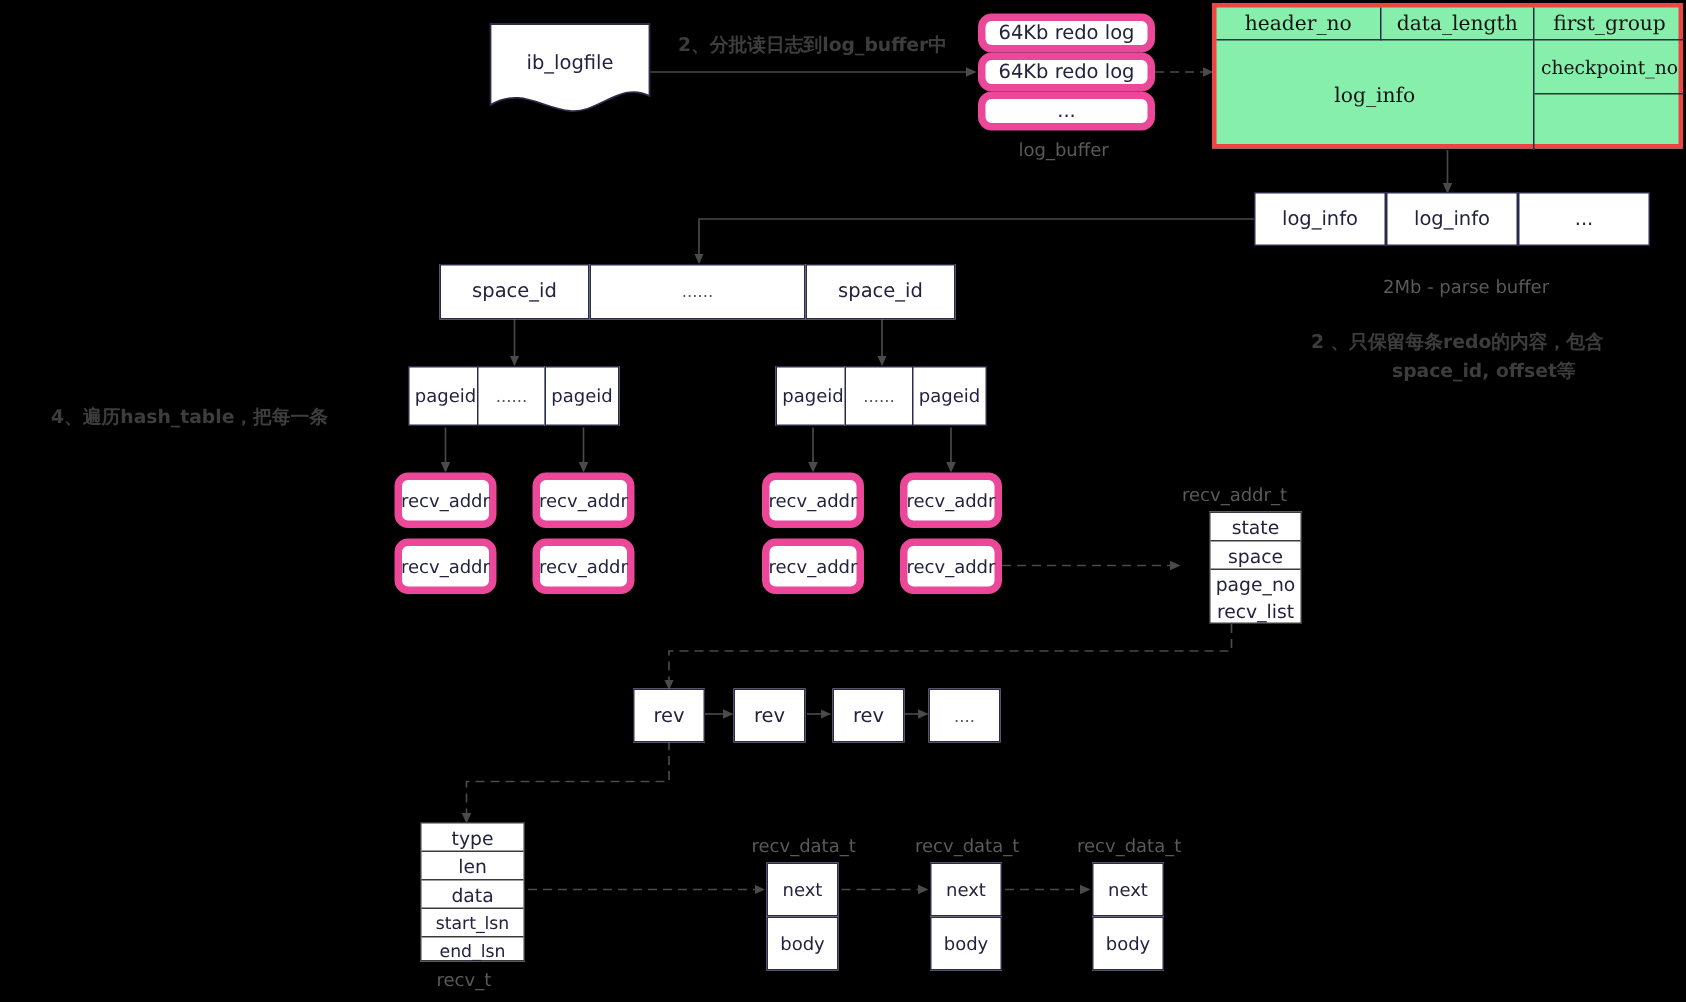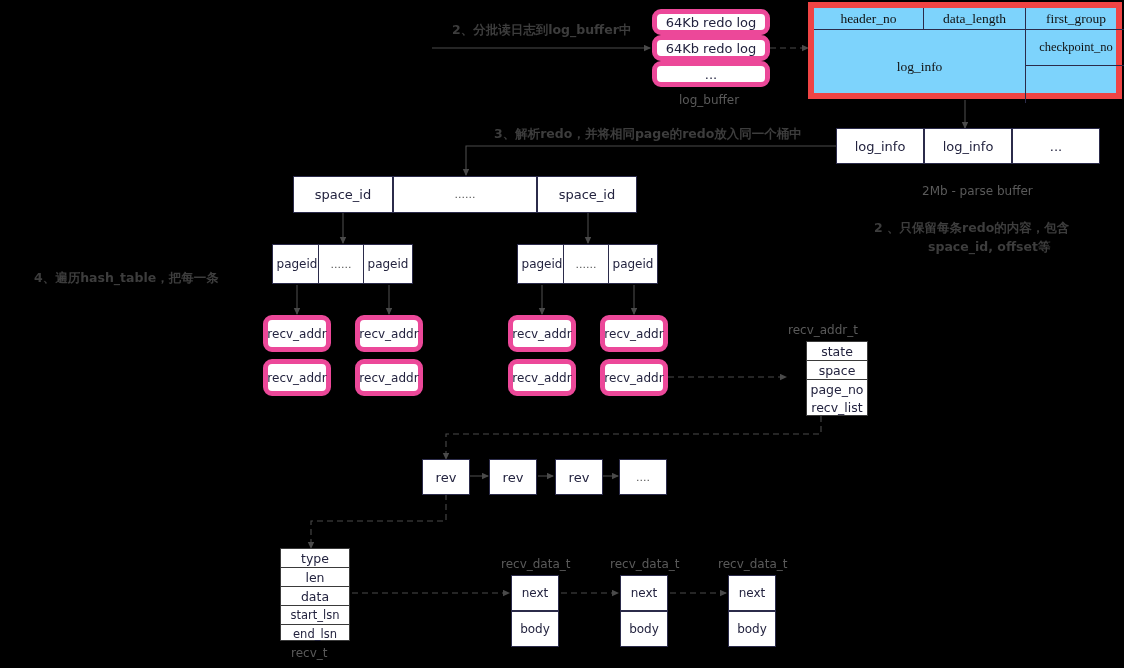--- a/index.html
+++ b/index.html
@@ -17,21 +17,21 @@
   .ann{position:absolute;color:#3d3d3d;font-size:12.5px;font-weight:bold;
        white-space:nowrap;text-align:center;line-height:20px;}
   .serif{font-family:"DejaVu Serif","Liberation Serif",serif;}
   .struct{position:absolute;background:#ffffff;border:1px solid #3a3a3a;
           box-sizing:border-box;}
   .struct .row{height:18px;display:flex;align-items:center;justify-content:center;
        font-size:12.5px;color:#23233f;white-space:nowrap;}
   .struct .sep{border-bottom:1px solid #3a3a3a;}
   .cell{position:absolute;background:#fff;border:1px solid #2b2b4a;box-sizing:border-box;
         display:flex;align-items:center;justify-content:center;font-size:13px;color:#23233f;}
-  .tbl{position:absolute;border:6px solid #ef4444;background:#7dd3fc;box-sizing:border-box;font-family:Liberation Serif, serif;}
+  .tbl{position:absolute;border:3px solid #ef4444;background:#86efac;box-sizing:border-box;}
   .tbl .tc{position:absolute;box-sizing:border-box;display:flex;align-items:center;
        justify-content:center;font-size:13.5px;color:#111;}
   .logfile{position:absolute;}
 </style>
 </head>
 <body>
 
 <div class="stage">
 
   <svg class="wires" viewBox="0 0 1124 668">
@@ -68,20 +68,28 @@
       <path d="M603,476 L618,476" marker-end="url(#ah)"></path>
 
       <path d="M446,494 L446,521 L311,521 L311,548" stroke-dasharray="6,4" marker-end="url(#ah)"></path>
 
       <path d="M342,593 L509,593" stroke-dasharray="6,4" marker-end="url(#ah)"></path>
       <path d="M561,593 L618,593" stroke-dasharray="6,4" marker-end="url(#ah)"></path>
       <path d="M670,593 L726,593" stroke-dasharray="6,4" marker-end="url(#ah)"></path>
     </g>
   </svg>
 
+  <div class="logfile" style="left:325px;top:14px;width:110px;height:68px;">
+    <svg width="110" height="68" viewBox="0 0 110 68">
+      <path d="M2,2 L108,2 L108,50 C88,40 74,62 55,60 C36,58 22,44 2,56 Z" fill="#ffffff" stroke="#2b2b4a" stroke-width="1.2"></path>
+    </svg>
+    <div style="position:absolute;left:0;top:0;width:110px;height:56px;
+                display:flex;align-items:center;justify-content:center;
+                font-size:13px;color:#23233f;">ib_logfile</div>
+  </div>
 
   <div class="ann" style="left:452px;top:20px;">2、分批读日志到log_buffer中</div>
 
   <div class="box rbox" style="left:652px;top:9px;width:118px;height:26px;">64Kb redo log</div>
   <div class="box rbox" style="left:652px;top:35px;width:118px;height:26px;">64Kb redo log</div>
   <div class="box rbox" style="left:652px;top:61px;width:118px;height:26px;">...</div>
   <div class="lbl" style="left:679px;top:93px;">log_buffer</div>
 
   <div class="tbl serif" style="left:808px;top:2px;width:314px;height:97px;">
     <div class="tc" style="left:0;top:0;width:110px;height:22px;border-right:1px solid #2b2b4a;
@@ -97,21 +105,20 @@
   </div>
 
   <div class="cell" style="left:836px;top:128px;width:88px;height:36px;">log_info</div>
   <div class="cell" style="left:924px;top:128px;width:88px;height:36px;">log_info</div>
   <div class="cell" style="left:1012px;top:128px;width:88px;height:36px;">...</div>
   <div class="lbl" style="left:922px;top:184px;">2Mb - parse buffer</div>
 
   <div class="ann" style="left:874px;top:218px;">2 、只保留每条redo的内容，包含</div>
   <div class="ann" style="left:928px;top:237px;">space_id, offset等</div>
 
-  <div class="ann" style="left:494px;top:124px;">3、解析redo，并将相同page的redo放入同一个桶中</div>
 
   <div class="ann" style="left:34px;top:268px;">4、遍历hash_table，把每一条</div>
 
   <div class="cell" style="left:293px;top:176px;width:100px;height:37px;">space_id</div>
   <div class="cell" style="left:393px;top:176px;width:144px;height:37px;font-size:11px;color:#555;">......</div>
   <div class="cell" style="left:537px;top:176px;width:100px;height:37px;">space_id</div>
 
   <div class="cell" style="left:272px;top:244px;width:50px;height:40px;font-size:12px;">pageid</div>
   <div class="cell" style="left:318px;top:244px;width:46px;height:40px;font-size:11px;color:#555;">......</div>
   <div class="cell" style="left:363px;top:244px;width:50px;height:40px;font-size:12px;">pageid</div>

